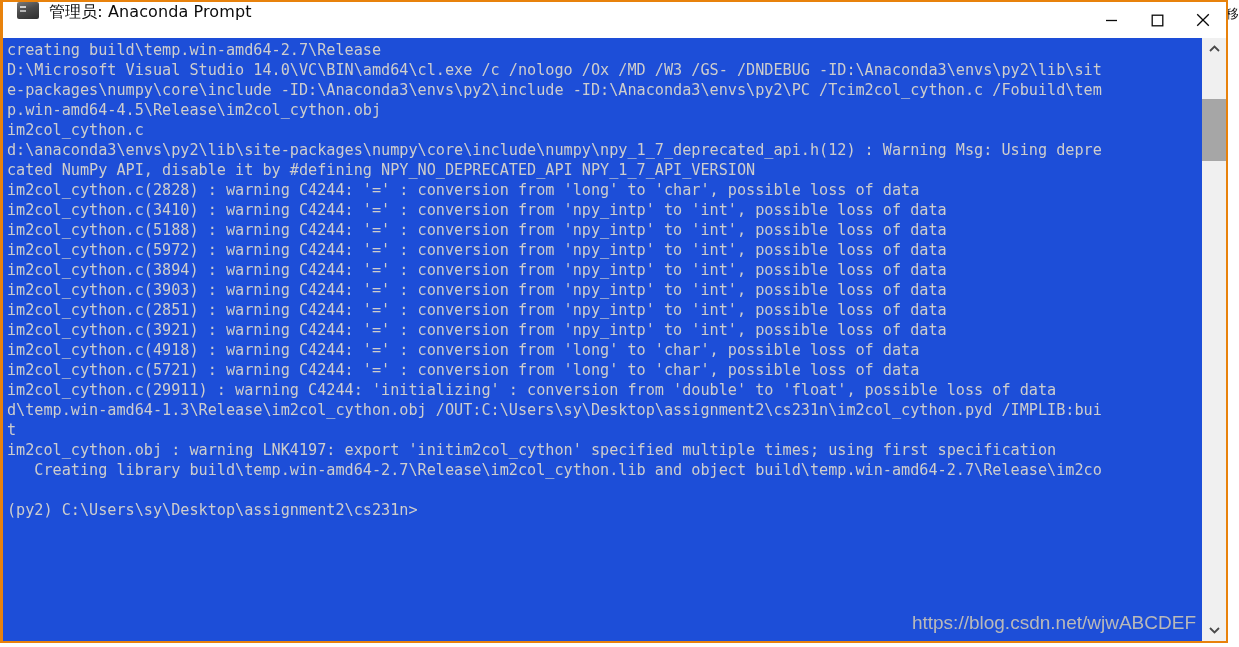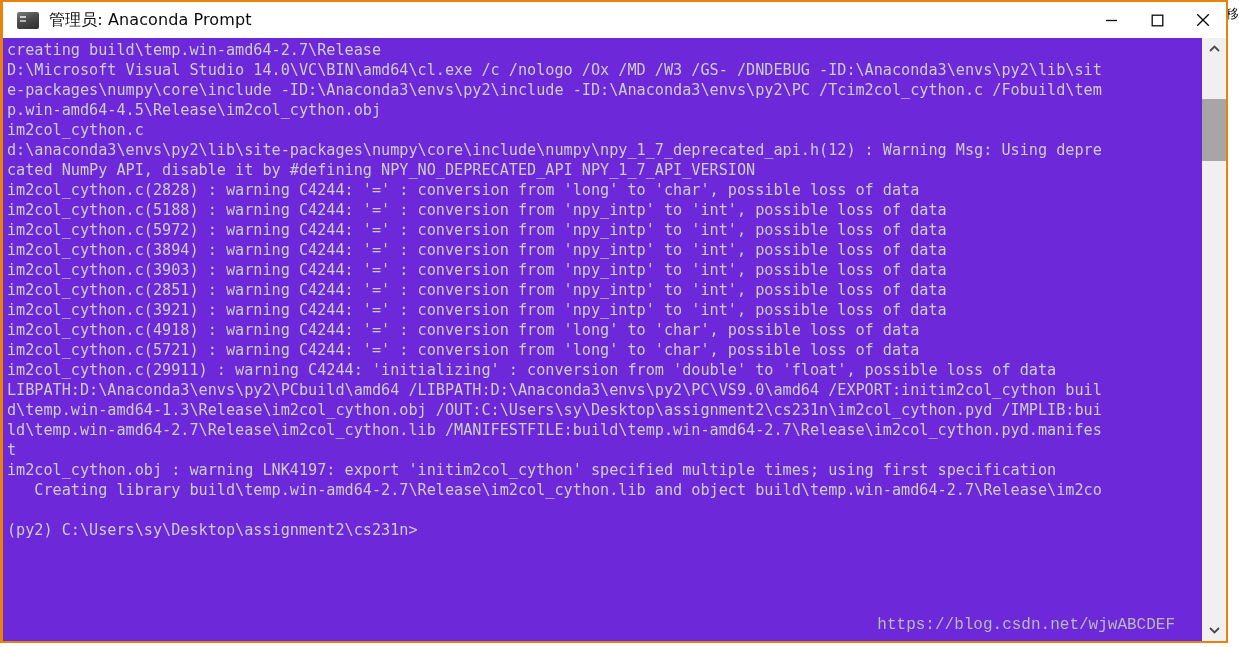--- a/index.html
+++ b/index.html
@@ -47,21 +47,21 @@
     display: flex;
     flex-direction: column;
   }
 
   
   #title-bar {
     height: 36px;
     flex: 0 0 36px;
     background: #ffffff;
     display: flex;
-    align-items: center;
+    align-items: flex-start;
     position: relative;
   }
   #window-icon {
     width: 22px;
     height: 17px;
     margin-left: 14px;
     margin-right: 10px;
     border-radius: 2px;
     background: linear-gradient(160deg, #7b7b7b 0%, #4a4a4a 45%, #2e2e2e 100%);
     position: relative;
@@ -99,23 +99,22 @@
     justify-content: center;
     background: #ffffff;
   }
   .win-ctrl svg { display: block; }
 
   
   #terminal-area {
     flex: 1 1 auto;
     display: flex;
     min-height: 0;
-    background: #6d28d9;
-    position: relative;
-    gap: 21px;
+    background: #1d4ed8;
+    position: relative;
   }
   #terminal-output {
     flex: 1 1 auto;
     overflow: hidden;
     padding: 2px 0 0 4px;
     box-sizing: border-box;
     position: relative;
   }
   .term-line {
     font-family: "DejaVu Sans Mono", "Liberation Mono", monospace;
@@ -126,22 +125,22 @@
     white-space: pre;
     letter-spacing: -0.02px;
     overflow: hidden;
   }
 
   
   #watermark {
     position: absolute;
     right: 6px;
     bottom: 7px;
-    font-family: Liberation Mono, monospace;
-    font-size: 16px;
+    font-family: Liberation Sans, sans-serif;
+    font-size: 19px;
     color: #b9b9b9;
     white-space: nowrap;
     pointer-events: none;
   }
 
   
   #terminal-scrollbar {
     flex: 0 0 24px;
     width: 24px;
     background: #f0f0f0;
@@ -210,32 +209,31 @@
       <div id="terminal-output">
 
         <div class="term-line">creating build\temp.win-amd64-2.7\Release</div>
           <div class="term-line">D:\Microsoft Visual Studio 14.0\VC\BIN\amd64\cl.exe /c /nologo /Ox /MD /W3 /GS- /DNDEBUG -ID:\Anaconda3\envs\py2\lib\sit</div>
           <div class="term-line">e-packages\numpy\core\include -ID:\Anaconda3\envs\py2\include -ID:\Anaconda3\envs\py2\PC /Tcim2col_cython.c /Fobuild\tem</div>
           <div class="term-line">p.win-amd64-4.5\Release\im2col_cython.obj</div>
           <div class="term-line">im2col_cython.c</div>
           <div class="term-line">d:\anaconda3\envs\py2\lib\site-packages\numpy\core\include\numpy\npy_1_7_deprecated_api.h(12) : Warning Msg: Using depre</div>
           <div class="term-line">cated NumPy API, disable it by #defining NPY_NO_DEPRECATED_API NPY_1_7_API_VERSION</div>
           <div class="term-line">im2col_cython.c(2828) : warning C4244: '=' : conversion from 'long' to 'char', possible loss of data</div>
+          <div class="term-line">im2col_cython.c(3410) : warning C4244: '=' : conversion from 'npy_intp' to 'int', possible loss of data</div>
           <div class="term-line">im2col_cython.c(5188) : warning C4244: '=' : conversion from 'npy_intp' to 'int', possible loss of data</div>
           <div class="term-line">im2col_cython.c(5972) : warning C4244: '=' : conversion from 'npy_intp' to 'int', possible loss of data</div>
           <div class="term-line">im2col_cython.c(3894) : warning C4244: '=' : conversion from 'npy_intp' to 'int', possible loss of data</div>
           <div class="term-line">im2col_cython.c(3903) : warning C4244: '=' : conversion from 'npy_intp' to 'int', possible loss of data</div>
           <div class="term-line">im2col_cython.c(2851) : warning C4244: '=' : conversion from 'npy_intp' to 'int', possible loss of data</div>
           <div class="term-line">im2col_cython.c(3921) : warning C4244: '=' : conversion from 'npy_intp' to 'int', possible loss of data</div>
           <div class="term-line">im2col_cython.c(4918) : warning C4244: '=' : conversion from 'long' to 'char', possible loss of data</div>
           <div class="term-line">im2col_cython.c(5721) : warning C4244: '=' : conversion from 'long' to 'char', possible loss of data</div>
           <div class="term-line">im2col_cython.c(29911) : warning C4244: 'initializing' : conversion from 'double' to 'float', possible loss of data</div>
-          <div class="term-line">LIBPATH:D:\Anaconda3\envs\py2\PCbuild\amd64 /LIBPATH:D:\Anaconda3\envs\py2\PC\VS9.0\amd64 /EXPORT:initim2col_cython buil</div>
           <div class="term-line">d\temp.win-amd64-1.3\Release\im2col_cython.obj /OUT:C:\Users\sy\Desktop\assignment2\cs231n\im2col_cython.pyd /IMPLIB:bui</div>
-          <div class="term-line">ld\temp.win-amd64-2.7\Release\im2col_cython.lib /MANIFESTFILE:build\temp.win-amd64-2.7\Release\im2col_cython.pyd.manifes</div>
           <div class="term-line">t</div>
           <div class="term-line">im2col_cython.obj : warning LNK4197: export 'initim2col_cython' specified multiple times; using first specification</div>
           <div class="term-line">   Creating library build\temp.win-amd64-2.7\Release\im2col_cython.lib and object build\temp.win-amd64-2.7\Release\im2co</div>
           <div class="term-line"></div>
           <div class="term-line">(py2) C:\Users\sy\Desktop\assignment2\cs231n&gt;</div>
           <div id="watermark">https://blog.csdn.net/wjwABCDEF</div>
       </div>
 
       <div id="terminal-scrollbar">
         <div class="scroll-arrow">

